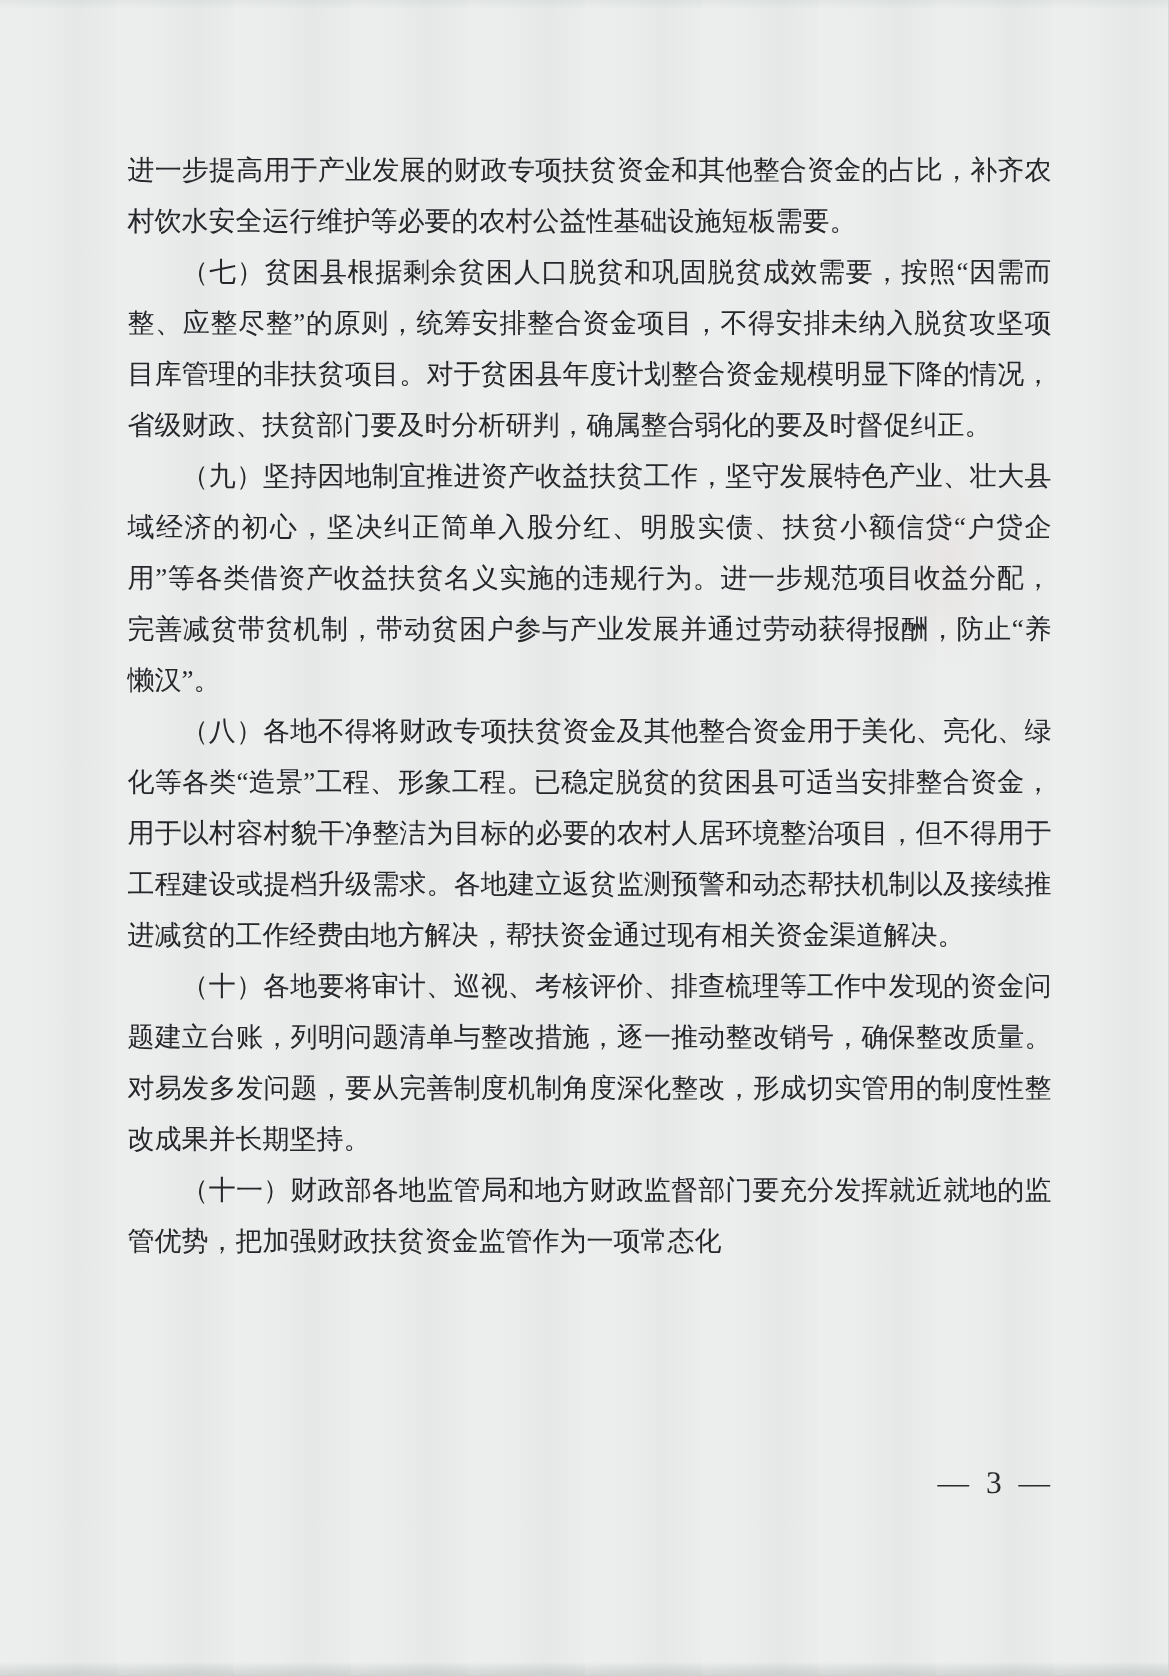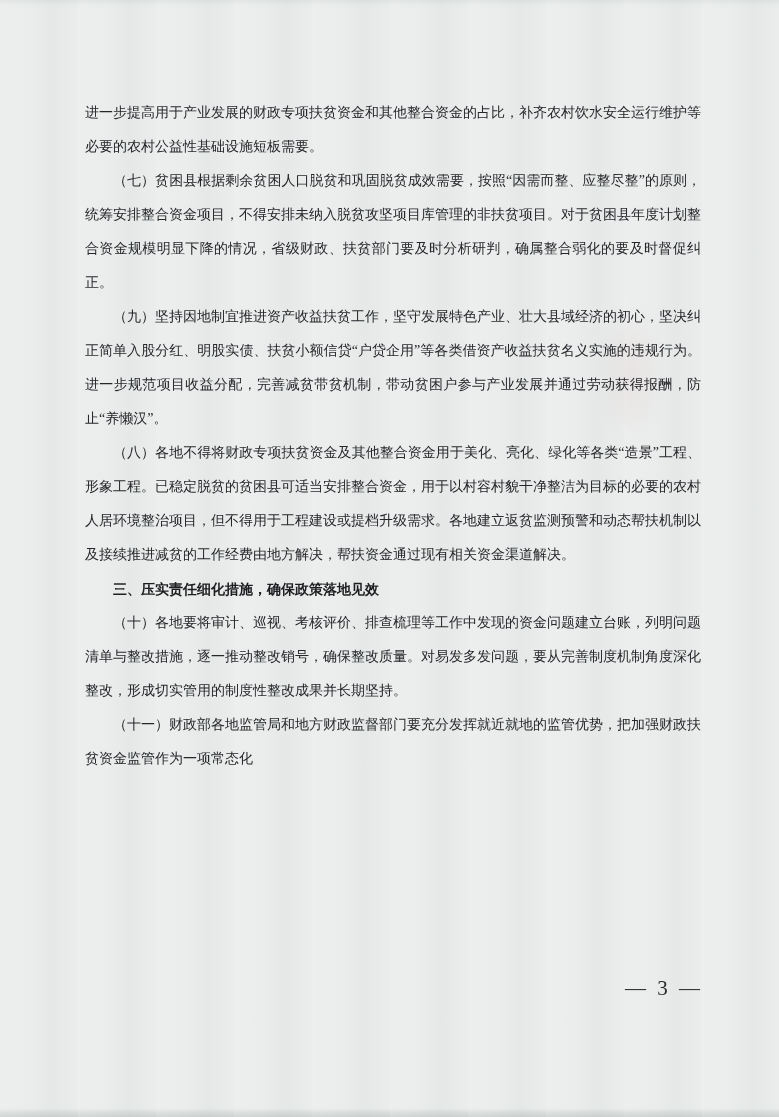--- a/index.html
+++ b/index.html
@@ -39,21 +39,21 @@
     height: 150px;
     background: radial-gradient(ellipse at center, rgba(190,80,90,0.07), rgba(190,80,90,0.0) 70%);
     pointer-events: none;
   }
   .content {
     position: absolute;
     left: 85px;
     top: 96px;
     width: 616px;
     font-family: "Liberation Serif", "DejaVu Serif", serif;
-    font-size: 14px;
+    font-size: 18px;
     line-height: 34px;
     color: #26272b;
     text-align: justify;
     text-justify: inter-ideograph;
   }
   .para {
     margin: 0;
     text-indent: 2em;
     word-break: break-all;
   }
@@ -78,19 +78,18 @@
 
 <div class="scan-page">
   <div class="streaks"></div>
   <div class="stain"></div>
 
   <div class="content">
     <p class="para no-indent">进一步提高用于产业发展的财政专项扶贫资金和其他整合资金的占比，补齐农村饮水安全运行维护等必要的农村公益性基础设施短板需要。</p>
     <p class="para">（七）贫困县根据剩余贫困人口脱贫和巩固脱贫成效需要，按照“因需而整、应整尽整”的原则，统筹安排整合资金项目，不得安排未纳入脱贫攻坚项目库管理的非扶贫项目。对于贫困县年度计划整合资金规模明显下降的情况，省级财政、扶贫部门要及时分析研判，确属整合弱化的要及时督促纠正。</p>
     <p class="para">（九）坚持因地制宜推进资产收益扶贫工作，坚守发展特色产业、壮大县域经济的初心，坚决纠正简单入股分红、明股实债、扶贫小额信贷“户贷企用”等各类借资产收益扶贫名义实施的违规行为。进一步规范项目收益分配，完善减贫带贫机制，带动贫困户参与产业发展并通过劳动获得报酬，防止“养懒汉”。</p>
     <p class="para">（八）各地不得将财政专项扶贫资金及其他整合资金用于美化、亮化、绿化等各类“造景”工程、形象工程。已稳定脱贫的贫困县可适当安排整合资金，用于以村容村貌干净整洁为目标的必要的农村人居环境整治项目，但不得用于工程建设或提档升级需求。各地建立返贫监测预警和动态帮扶机制以及接续推进减贫的工作经费由地方解决，帮扶资金通过现有相关资金渠道解决。</p>
-    <p class="para heading">三、压实责任细化措施，确保政策落地见效</p>
     <p class="para">（十）各地要将审计、巡视、考核评价、排查梳理等工作中发现的资金问题建立台账，列明问题清单与整改措施，逐一推动整改销号，确保整改质量。对易发多发问题，要从完善制度机制角度深化整改，形成切实管用的制度性整改成果并长期坚持。</p>
     <p class="para">（十一）财政部各地监管局和地方财政监督部门要充分发挥就近就地的监管优势，把加强财政扶贫资金监管作为一项常态化</p>
   </div>
 
   <div class="page-number">— 3 —</div>
 </div>
 
 </body></html>

